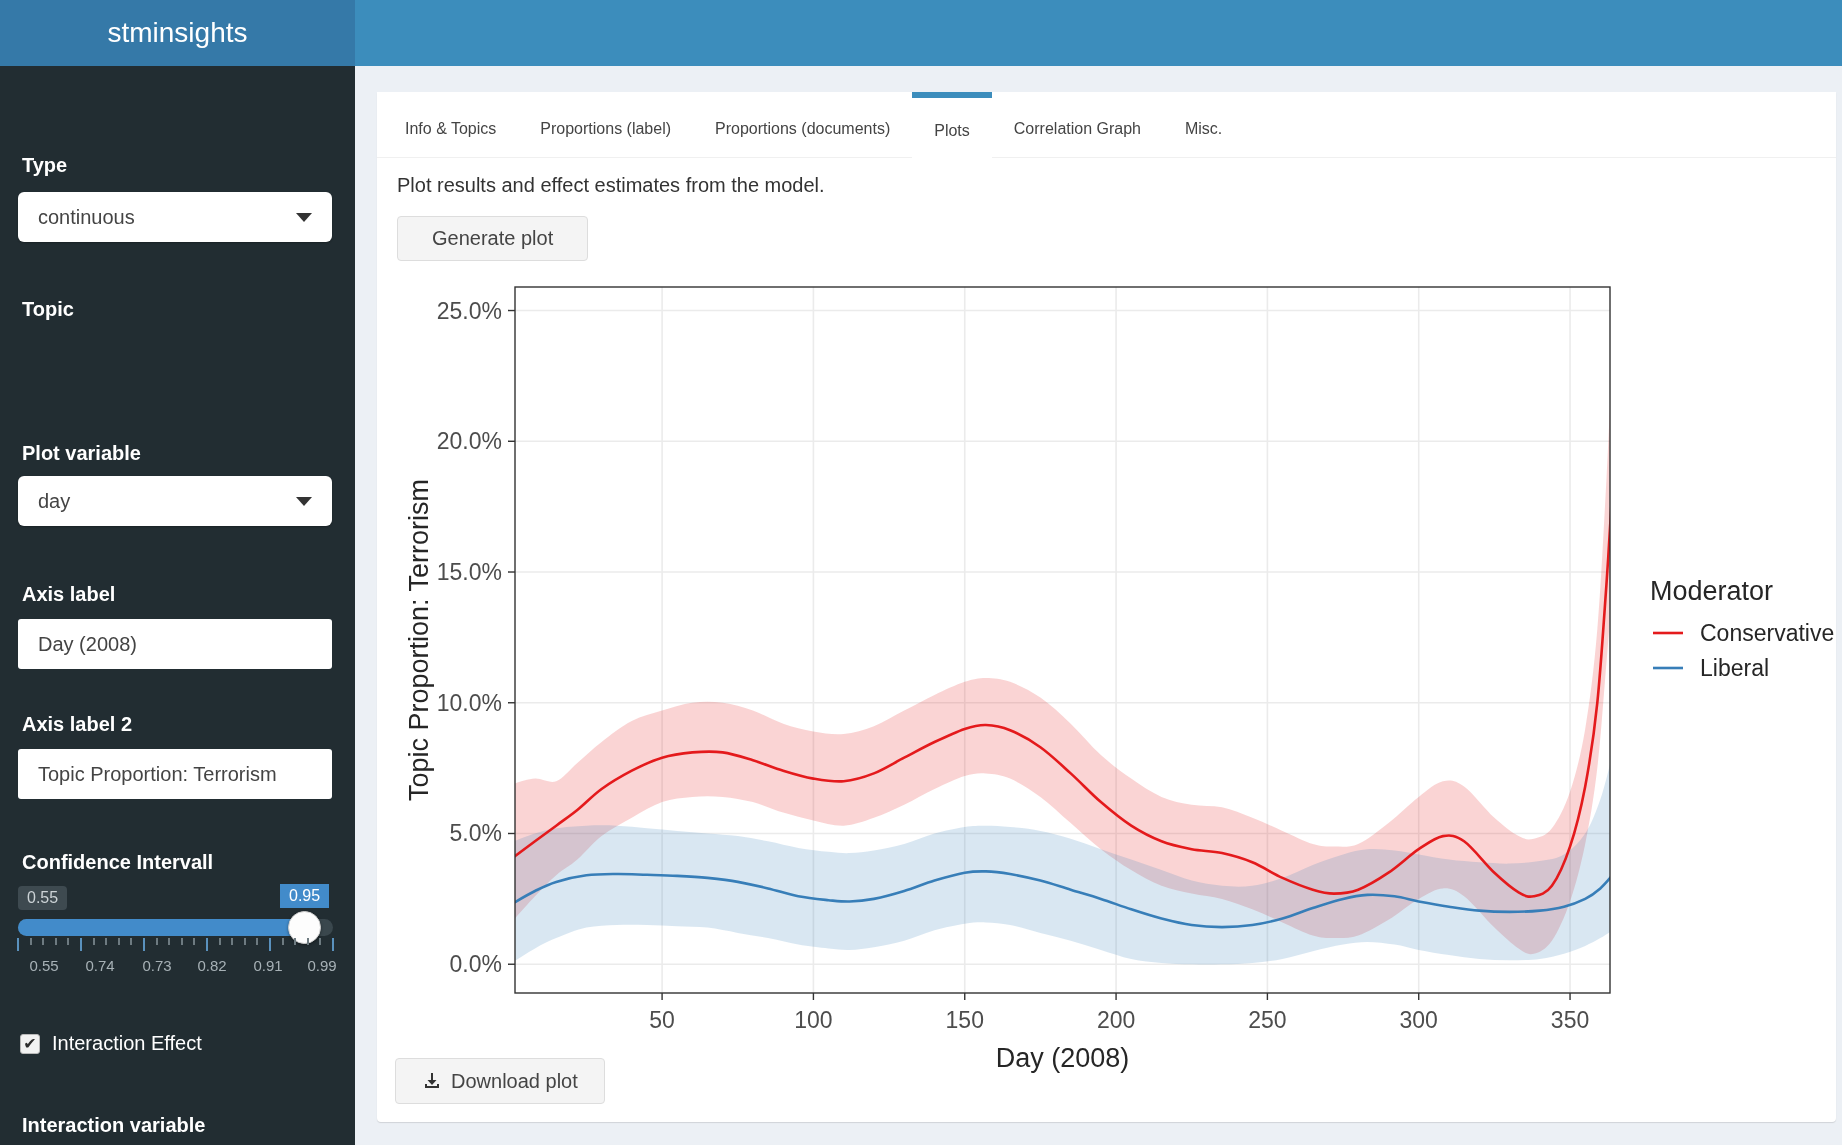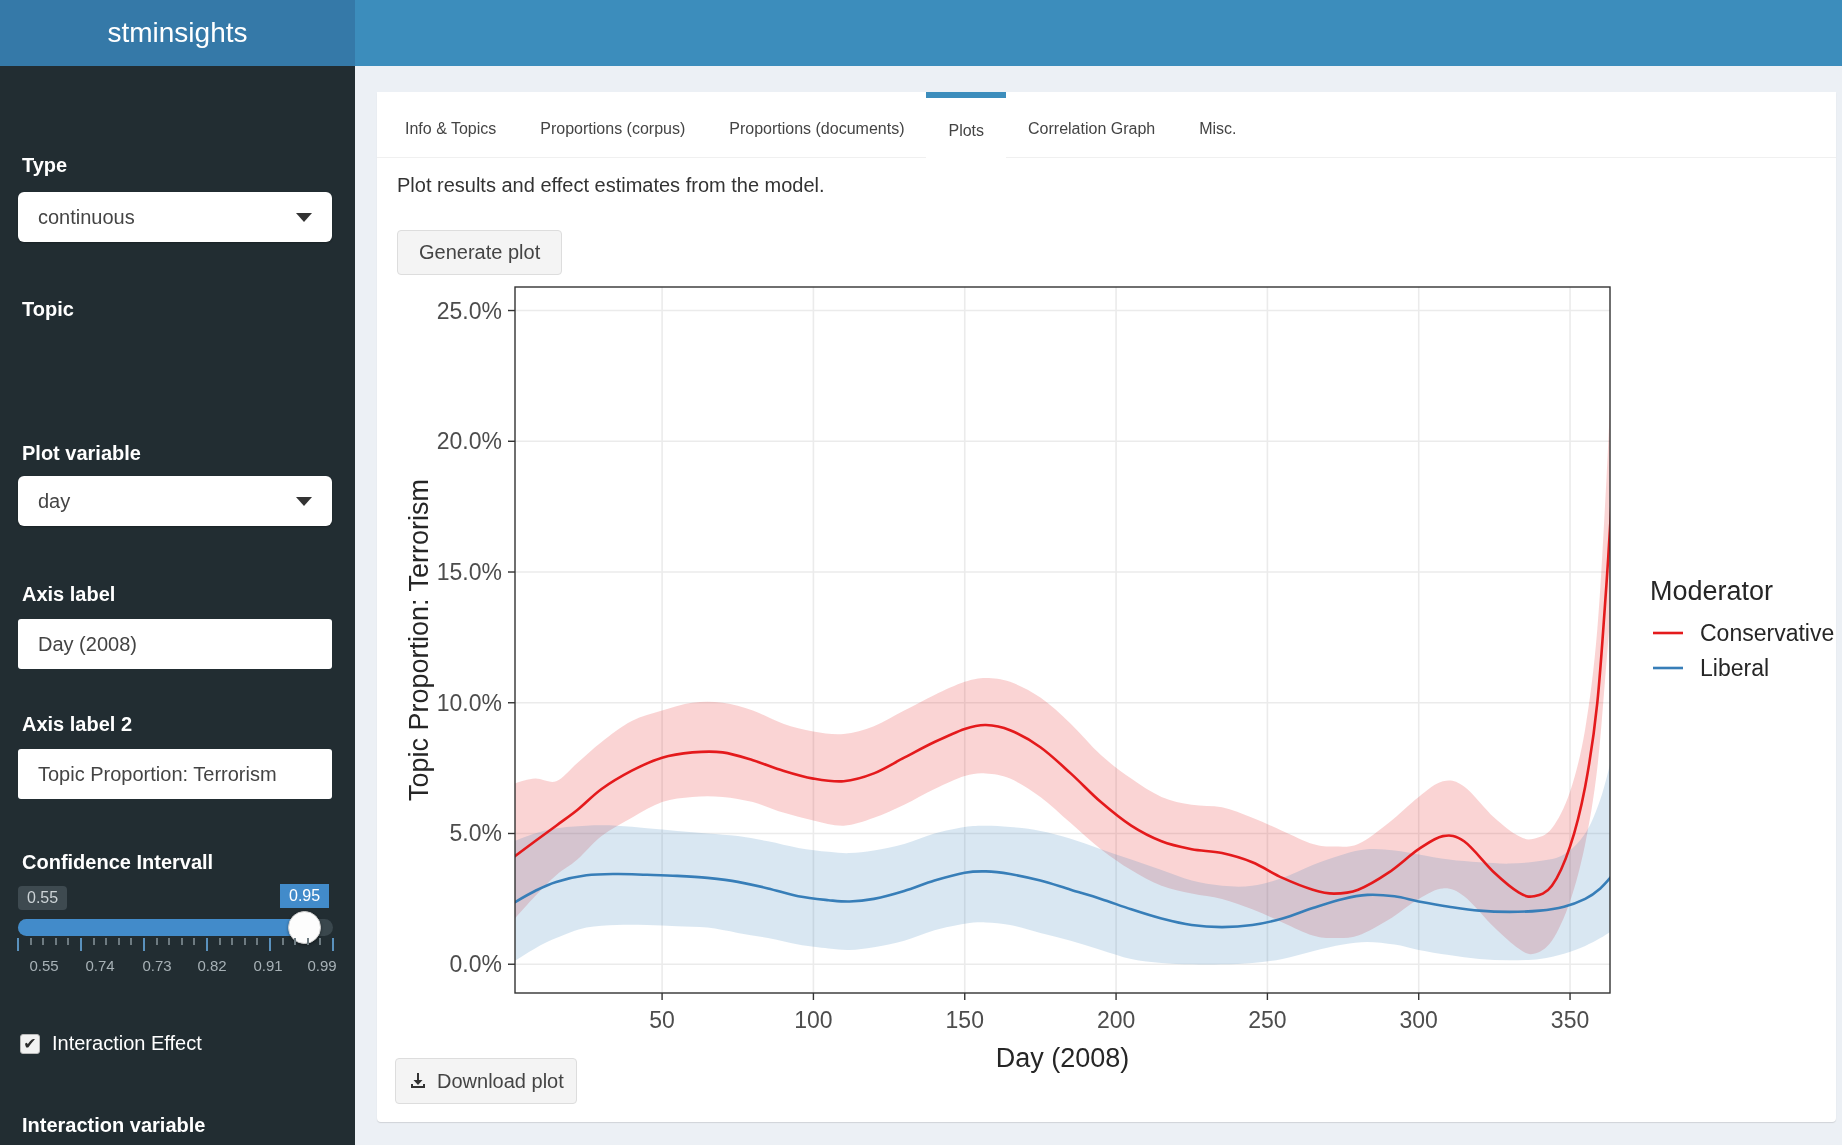--- a/index.html
+++ b/index.html
@@ -54,22 +54,22 @@
   .tab-panel { position:absolute; left:377px; top:92px; width:1459px; height:1030px; background:#fff;
                border-radius:0 0 4px 4px; box-shadow:0 1px 1px rgba(0,0,0,.12); }
   .nav-tabs { position:absolute; left:0; top:0; width:100%; height:66px; border-bottom:1px solid #f0f0f0;
               display:flex; padding-left:6px; }
   .tab { height:70px; line-height:66px; padding:4px 22px; font-size:16px; color:#444; cursor:pointer; }
   .tab.active { border-top:6px solid #3c8dbc; line-height:58px; color:#444; background:#fff; }
   .description { position:absolute; left:20px; top:82px; font-size:20px; color:#333; }
   .btn { background:#f4f4f4; border:1px solid #ddd; border-radius:4px; font-size:20px; color:#444;
          font-family:"Liberation Sans", sans-serif; cursor:pointer; display:inline-flex;
          align-items:center; justify-content:center; }
-  .generate-btn { position:absolute; left:20px; top:124px; height:45px; padding:0 21px;margin-top:14px; }
-  .download-btn { position:absolute; left:18px; top:966px; height:46px; padding:0 12px; gap:9px; }
+  .generate-btn { position:absolute; left:20px; top:124px; height:45px; padding:0 34px; }
+  .download-btn { position:absolute; left:18px; top:966px; height:46px; padding:0 26px; gap:9px; }
   .download-btn svg { display:block; }
 
   .chart-svg { position:absolute; left:0; top:0; width:1842px; height:1145px; pointer-events:none; }
 </style>
 </head>
 <body>
 
 <div class="header">
   <div class="logo">
     <span>stminsights</span>
@@ -153,21 +153,21 @@
     <span class="checkbox-label">Interaction Effect</span>
   </div>
 
   <div class="side-label" style="top:1048px">Interaction variable</div>
 
 </div>
 
 <div class="tab-panel">
   <div class="nav-tabs">
     <div class="tab">Info &amp; Topics</div>
-    <div class="tab">Proportions (corpus)</div>
+    <div class="tab">Proportions (label)</div>
     <div class="tab">Proportions (documents)</div>
     <div class="tab active">Plots</div>
     <div class="tab">Correlation Graph</div>
     <div class="tab">Misc.</div>
   </div>
 
   <div class="description">Plot results and effect estimates from the model.</div>
 
   <button class="btn generate-btn">
     <span>Generate plot</span>

